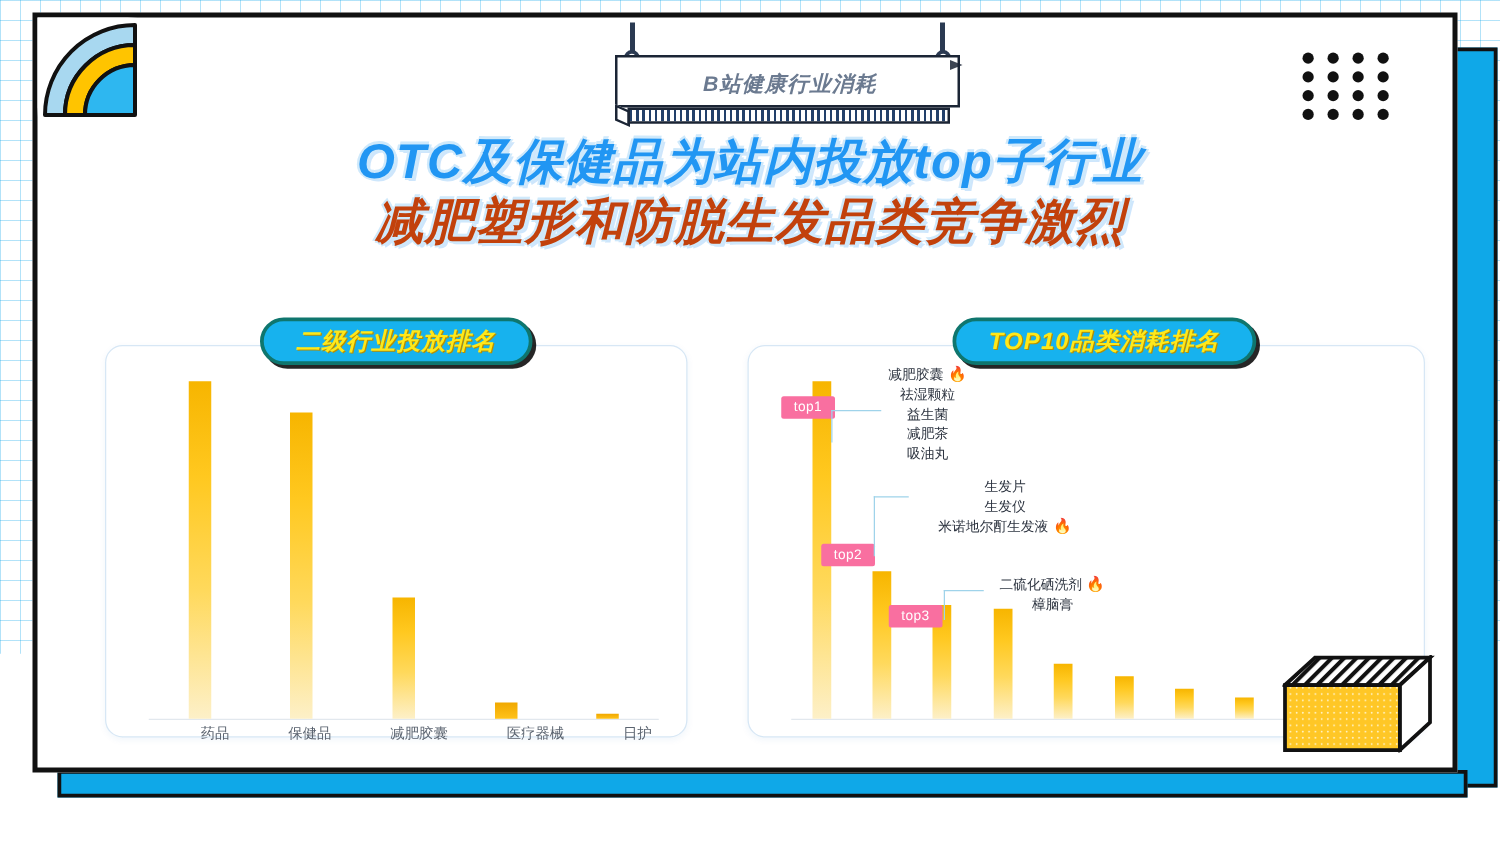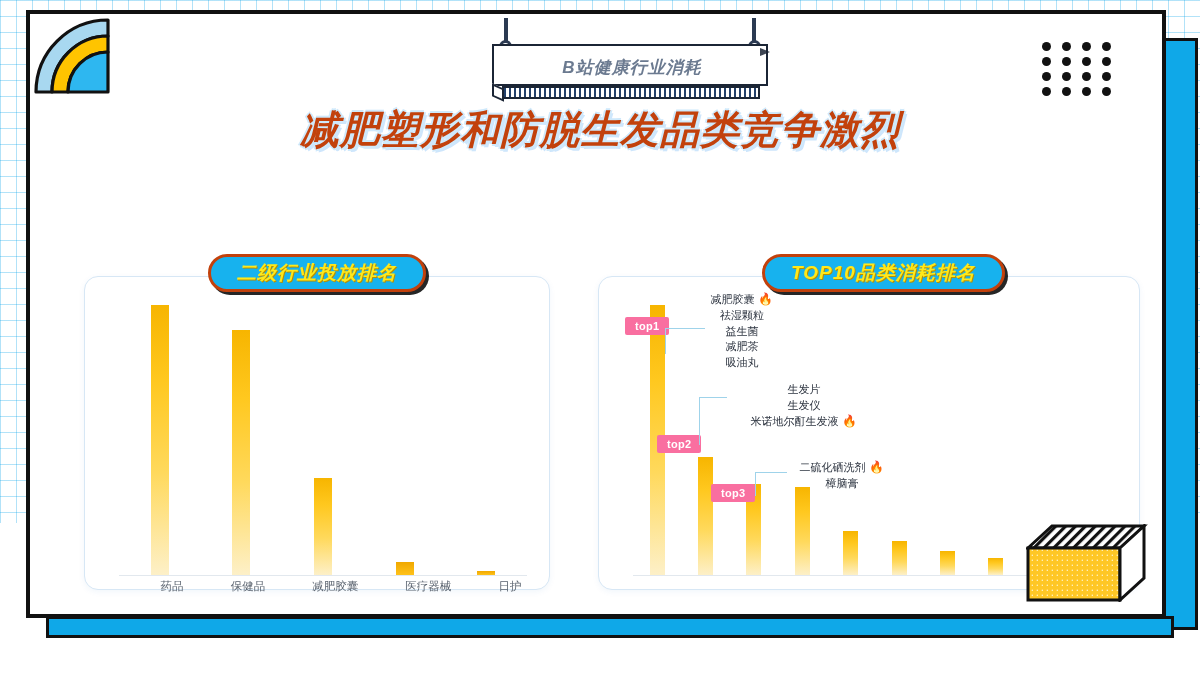--- a/index.html
+++ b/index.html
@@ -95,21 +95,21 @@
     position: absolute; top: 262px; height: 314px;
     background: #fff; border: 1.5px solid #d7e7f5; border-radius: 14px; z-index: 5;
     box-shadow: 0 2px 6px rgba(20,110,180,.06);
   }
   #panel-left  { left: 54px;  width: 466px; }
   #panel-right { left: 568px; width: 542px; }
 
   .pill {
     position: absolute; top: 240px; z-index: 7;
     height: 38px; border-radius: 19px;
-    background: #17b2ee; border: 3px solid #c2410c;
+    background: #17b2ee; border: 3px solid #0f766e;
     display: flex; align-items: center; justify-content: center;
     padding: 0 26px;
     font-size: 19px; font-weight: 800; font-style: italic; letter-spacing: 1px;
     color: #ffe81a;
     text-shadow: 1px 1px 0 #b78f00;
     box-shadow: 3px 3px 0 rgba(0,0,0,.85);
   }
   #pill-left  { left: 178px; }
   #pill-right { left: 732px; }
 
@@ -135,21 +135,21 @@
   }
   .xlabels span {
     font-size: 11.5px; color: #5b6470; text-align: center;
     font-family: "DejaVu Sans", sans-serif; white-space: nowrap; margin-left: 36px;
   }
 
   
   .callout { position: absolute; z-index: 8; }
   .tag {
     position: absolute; background: #f96fa0; color: #fff;
-    font-size: 11px; font-weight: 700; border-radius: 2px;
+    font-size: 11px; font-weight: 400; border-radius: 2px;
     padding: 3px 10px; letter-spacing: .3px;
   }
   .leader { position: absolute; border-left: 1.4px solid #9fd3ea; border-top: 1.4px solid #9fd3ea; }
   .clist { position: absolute; text-align: center; }
   .clist div {
     font-size: 11px; color: #2d3440; line-height: 1.42; white-space: nowrap;
     font-family: "DejaVu Sans", sans-serif;
   }
   .flame { color: #f0392b; font-size: 12px; }
 
@@ -208,20 +208,21 @@
       <div class="ring ring-r"></div>
       <div id="sign-body">
         <div id="sign-text">B站健康行业消耗</div>
       </div>
       <div id="sign-side"></div>
       <div id="sign-strip-a"></div>
       <div id="sign-strip"></div>
     </div>
 
     <div id="title">
+      <div class="l1">OTC及保健品为站内投放top子行业</div>
       <div class="l2">减肥塑形和防脱生发品类竞争激烈</div>
     </div>
 
     <div class="panel" id="panel-left">
       <div class="chart">
         <div class="axis"></div>
         <div class="bars" id="bars-left">
             <div class="bar-slot">
               <div class="bar" style="height: 270.476px; width: 18px;"></div>
             </div>

